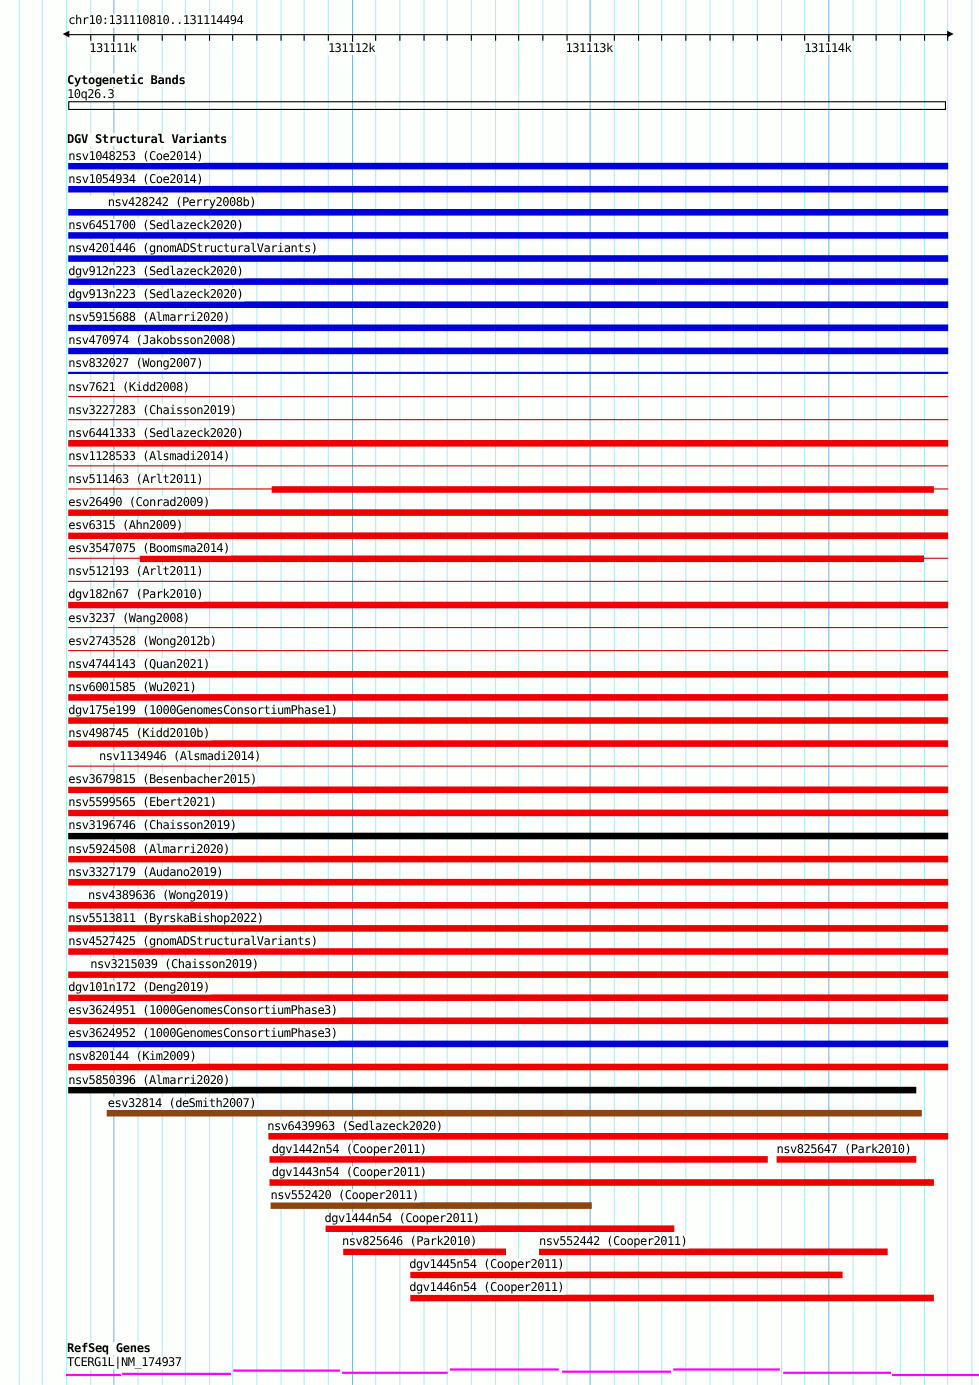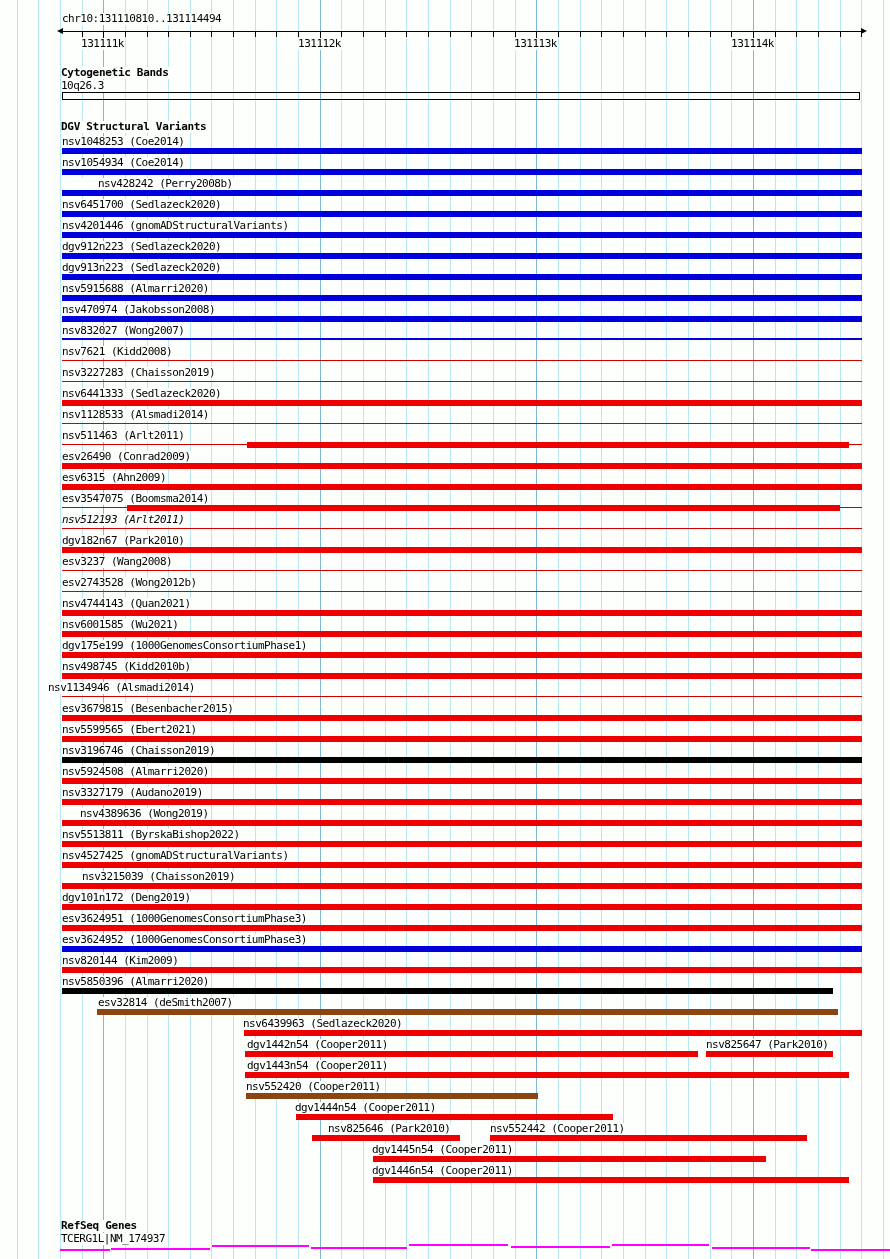--- a/index.html
+++ b/index.html
@@ -154,37 +154,37 @@
       <div class="bar" style="left: 247px; top: 442px; width: 602px; height: 6px; background: rgb(238, 0, 0);"></div>
       <div class="txt" style="left: 62px; top: 430px;">nsv511463 (Arlt2011)</div>
       <div class="bar" style="left: 62px; top: 463px; width: 800px; height: 6px; background: rgb(238, 0, 0);"></div>
       <div class="txt" style="left: 62px; top: 451px;">esv26490 (Conrad2009)</div>
       <div class="bar" style="left: 62px; top: 484px; width: 800px; height: 6px; background: rgb(238, 0, 0);"></div>
       <div class="txt" style="left: 62px; top: 472px;">esv6315 (Ahn2009)</div>
       <div class="bar" style="left: 62px; top: 507px; width: 800px; height: 1px; background: rgb(204, 0, 0);"></div>
       <div class="bar" style="left: 127px; top: 505px; width: 713px; height: 6px; background: rgb(238, 0, 0);"></div>
       <div class="txt" style="left: 62px; top: 493px;">esv3547075 (Boomsma2014)</div>
       <div class="bar" style="left: 62px; top: 528px; width: 800px; height: 1px; background: rgb(204, 0, 0);"></div>
-      <div class="txt" style="left: 62px; top: 514px; font-style: italic;">nsv512193 (Arlt2011)</div>
+      <div class="txt" style="left: 62px; top: 514px;">nsv512193 (Arlt2011)</div>
       <div class="bar" style="left: 62px; top: 547px; width: 800px; height: 6px; background: rgb(238, 0, 0);"></div>
       <div class="txt" style="left: 62px; top: 535px;">dgv182n67 (Park2010)</div>
       <div class="bar" style="left: 62px; top: 570px; width: 800px; height: 1px; background: rgb(204, 0, 0);"></div>
       <div class="txt" style="left: 62px; top: 556px;">esv3237 (Wang2008)</div>
       <div class="bar" style="left: 62px; top: 591px; width: 800px; height: 1px; background: rgb(204, 0, 0);"></div>
       <div class="txt" style="left: 62px; top: 577px;">esv2743528 (Wong2012b)</div>
       <div class="bar" style="left: 62px; top: 610px; width: 800px; height: 6px; background: rgb(238, 0, 0);"></div>
       <div class="txt" style="left: 62px; top: 598px;">nsv4744143 (Quan2021)</div>
       <div class="bar" style="left: 62px; top: 631px; width: 800px; height: 6px; background: rgb(238, 0, 0);"></div>
       <div class="txt" style="left: 62px; top: 619px;">nsv6001585 (Wu2021)</div>
       <div class="bar" style="left: 62px; top: 652px; width: 800px; height: 6px; background: rgb(238, 0, 0);"></div>
       <div class="txt" style="left: 62px; top: 640px;">dgv175e199 (1000GenomesConsortiumPhase1)</div>
       <div class="bar" style="left: 62px; top: 673px; width: 800px; height: 6px; background: rgb(238, 0, 0);"></div>
       <div class="txt" style="left: 62px; top: 661px;">nsv498745 (Kidd2010b)</div>
       <div class="bar" style="left: 62px; top: 696px; width: 800px; height: 1px; background: rgb(204, 0, 0);"></div>
-      <div class="txt" style="left: 48px; top: 682px;">nsv1134946 (Alsmadi2014)</div>
+      <div class="txt" style="left: 62px; top: 682px; padding-left: 28px;">nsv1134946 (Alsmadi2014)</div>
       <div class="bar" style="left: 62px; top: 715px; width: 800px; height: 6px; background: rgb(238, 0, 0);"></div>
       <div class="txt" style="left: 62px; top: 703px;">esv3679815 (Besenbacher2015)</div>
       <div class="bar" style="left: 62px; top: 736px; width: 800px; height: 6px; background: rgb(238, 0, 0);"></div>
       <div class="txt" style="left: 62px; top: 724px;">nsv5599565 (Ebert2021)</div>
       <div class="bar" style="left: 62px; top: 757px; width: 800px; height: 6px; background: rgb(0, 0, 0);"></div>
       <div class="txt" style="left: 62px; top: 745px;">nsv3196746 (Chaisson2019)</div>
       <div class="bar" style="left: 62px; top: 778px; width: 800px; height: 6px; background: rgb(238, 0, 0);"></div>
       <div class="txt" style="left: 62px; top: 766px;">nsv5924508 (Almarri2020)</div>
       <div class="bar" style="left: 62px; top: 799px; width: 800px; height: 6px; background: rgb(238, 0, 0);"></div>
       <div class="txt" style="left: 62px; top: 787px;">nsv3327179 (Audano2019)</div>
@@ -214,21 +214,21 @@
       <div class="txt" style="left: 247px; top: 1039px;">dgv1442n54 (Cooper2011)</div>
       <div class="bar" style="left: 706px; top: 1051px; width: 127px; height: 6px; background: rgb(238, 0, 0);"></div>
       <div class="txt" style="left: 706px; top: 1039px;">nsv825647 (Park2010)</div>
       <div class="bar" style="left: 245px; top: 1072px; width: 604px; height: 6px; background: rgb(238, 0, 0);"></div>
       <div class="txt" style="left: 247px; top: 1060px;">dgv1443n54 (Cooper2011)</div>
       <div class="bar" style="left: 246px; top: 1093px; width: 292px; height: 6px; background: rgb(139, 69, 19);"></div>
       <div class="txt" style="left: 246px; top: 1081px;">nsv552420 (Cooper2011)</div>
       <div class="bar" style="left: 296px; top: 1114px; width: 317px; height: 6px; background: rgb(238, 0, 0);"></div>
       <div class="txt" style="left: 295px; top: 1102px;">dgv1444n54 (Cooper2011)</div>
       <div class="bar" style="left: 312px; top: 1135px; width: 148px; height: 6px; background: rgb(238, 0, 0);"></div>
-      <div class="txt" style="left: 328px; top: 1123px;">nsv825646 (Park2010)</div>
+      <div class="txt" style="left: 311px; top: 1123px;">nsv825646 (Park2010)</div>
       <div class="bar" style="left: 490px; top: 1135px; width: 317px; height: 6px; background: rgb(238, 0, 0);"></div>
       <div class="txt" style="left: 490px; top: 1123px;">nsv552442 (Cooper2011)</div>
       <div class="bar" style="left: 373px; top: 1156px; width: 393px; height: 6px; background: rgb(238, 0, 0);"></div>
       <div class="txt" style="left: 372px; top: 1144px;">dgv1445n54 (Cooper2011)</div>
       <div class="bar" style="left: 373px; top: 1177px; width: 476px; height: 6px; background: rgb(238, 0, 0);"></div>
       <div class="txt" style="left: 372px; top: 1165px;">dgv1446n54 (Cooper2011)</div>
     </div>
 
   <div class="txt bold" style="left:61px;top:1220px;">RefSeq Genes</div>
   <div class="txt" style="left:61px;top:1233px;">TCERG1L|NM_174937</div>

